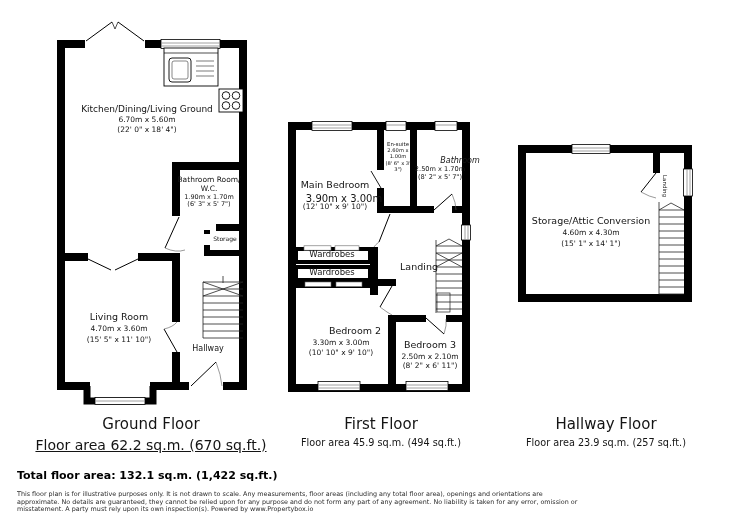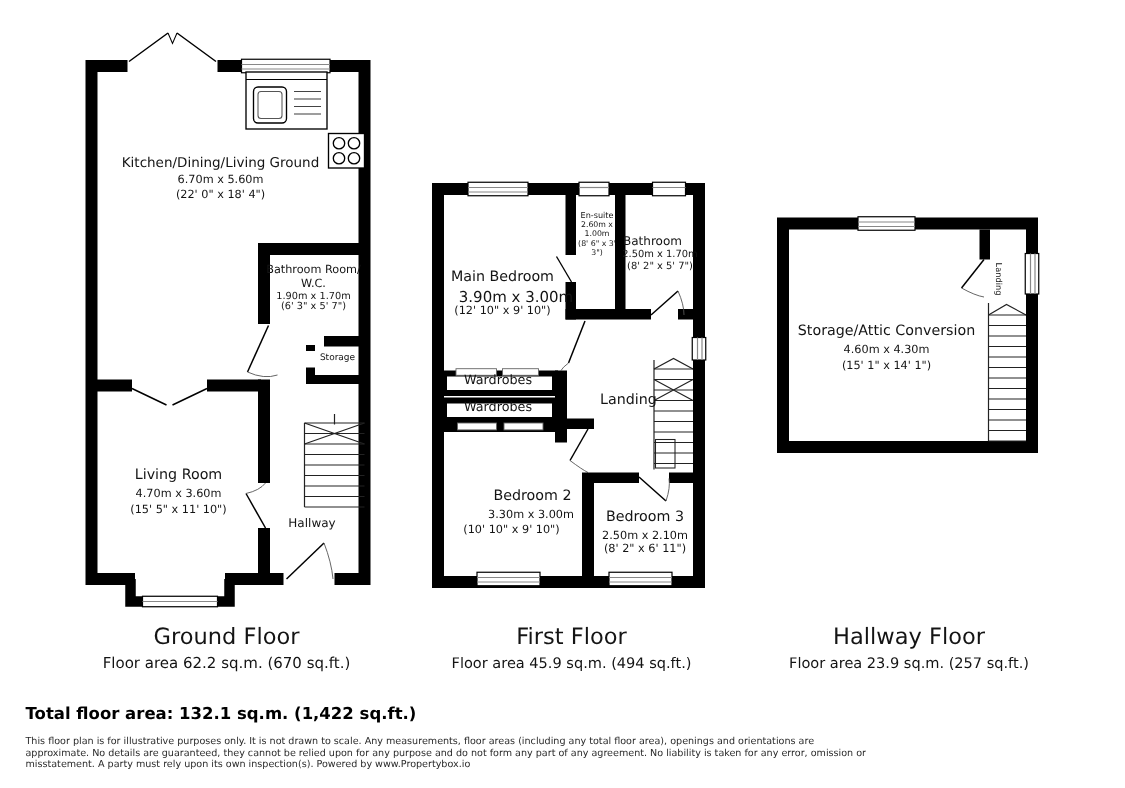--- a/index.html
+++ b/index.html
@@ -188,45 +188,45 @@
 <div class="lbl" style="left:208px;top:344px;font-size:8px;">Hallway</div>
 
 <div class="lbl" style="left:335px;top:180px;font-size:9.5px;">Main Bedroom</div>
 <div class="lbl" style="left:344px;top:193px;font-size:10px;">3.90m x 3.00m</div>
 <div class="lbl" style="left:335px;top:203px;font-size:7.5px;">(12' 10" x 9' 10")</div>
 
 <div class="lbl" style="left:398px;top:141px;font-size:5.4px;">En-suite</div>
 <div class="lbl wrapb" style="left:398px;top:148px;width:26px;font-size:5.2px;">2.60m x 1.00m</div>
 <div class="lbl wrapb" style="left:398px;top:161px;width:28px;font-size:5.2px;">(8' 6" x 3' 3")</div>
 
-<div class="lbl" style="left:435px;top:156px;font-size:8px;">Bathroom</div>
+<div class="lbl" style="left:460px;top:156px;font-size:8px;font-style:italic;">Bathroom</div>
 <div class="lbl" style="left:440px;top:166px;font-size:6.6px;">2.50m x 1.70m</div>
 <div class="lbl" style="left:440px;top:174px;font-size:6.6px;">(8' 2" x 5' 7")</div>
 
 <div class="lbl" style="left:332px;top:250px;font-size:8.5px;">Wardrobes</div>
 <div class="lbl" style="left:332px;top:268px;font-size:8.5px;">Wardrobes</div>
 
 <div class="lbl" style="left:419px;top:262px;font-size:9.5px;">Landing</div>
 
 <div class="lbl" style="left:341px;top:326px;font-size:9.5px;margin-left:14px;">Bedroom 2</div>
-<div class="lbl" style="left:341px;top:339px;font-size:7.5px;margin-left:13px;">3.30m x 3.00m</div>
+<div class="lbl" style="left:341px;top:339px;font-size:7.5px;">3.30m x 3.00m</div>
 <div class="lbl" style="left:341px;top:349px;font-size:7.5px;">(10' 10" x 9' 10")</div>
 
 <div class="lbl" style="left:430px;top:340px;font-size:9.5px;">Bedroom 3</div>
 <div class="lbl" style="left:430px;top:353px;font-size:7.5px;">2.50m x 2.10m</div>
 <div class="lbl" style="left:430px;top:362px;font-size:7.5px;">(8' 2" x 6' 11")</div>
 
 <div class="lbl" style="left:591px;top:216px;font-size:9.5px;">Storage/Attic Conversion</div>
 <div class="lbl" style="left:591px;top:229px;font-size:7.5px;text-align:right;">4.60m x 4.30m</div>
 <div class="lbl" style="left:591px;top:240px;font-size:7.5px;">(15' 1" x 14' 1")</div>
 
 <div class="rot" style="left:648px;top:183px;width:34px;font-size:5.5px;">Landing</div>
 
 <div class="lbl" style="left:151px;top:416px;font-size:15px;">Ground Floor</div>
-<div class="lbl" style="left:151px;top:437px;font-size:10px;">Floor area 62.2 sq.m. (670 sq.ft.)</div>
+<div class="lbl" style="left:151px;top:437px;font-size:14px;text-decoration:underline;">Floor area 62.2 sq.m. (670 sq.ft.)</div>
 
 <div class="lbl" style="left:381px;top:416px;font-size:15px;">First Floor</div>
 <div class="lbl" style="left:381px;top:437px;font-size:9.7px;">Floor area 45.9 sq.m. (494 sq.ft.)</div>
 
 <div class="lbl" style="left:606px;top:416px;font-size:15px;">Hallway Floor</div>
 <div class="lbl" style="left:606px;top:437px;font-size:9.7px;">Floor area 23.9 sq.m. (257 sq.ft.)</div>
 
 <div class="lbl left" style="left:17px;top:470px;font-size:11px;font-weight:600;color:#000;">Total floor area: 132.1 sq.m. (1,422 sq.ft.)</div>
 
 <div class="disc">

